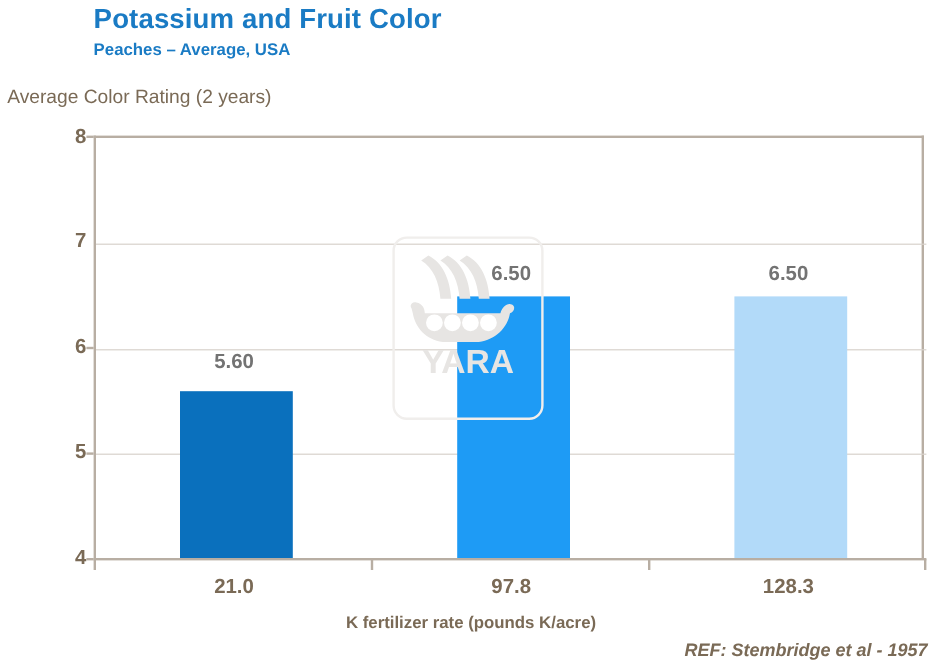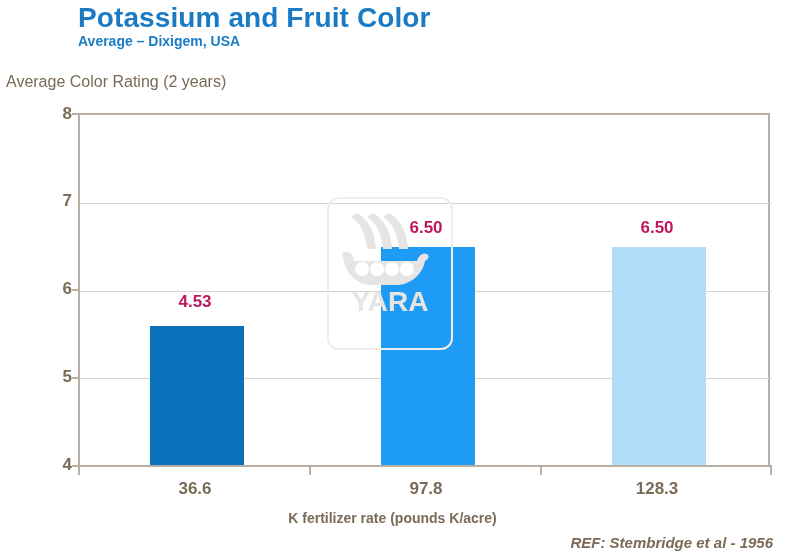--- a/index.html
+++ b/index.html
@@ -16,21 +16,21 @@
     height: 558px;
     background: #ffffff;
     overflow: hidden;
   }
 
   
   .title-main {
     position: absolute;
     left: 78px;
     top: 2px;
-    font-size: 28px;
+    font-size: 23px;
     font-weight: bold;
     color: #1a7bc4;
     letter-spacing: 0.1px;
     white-space: nowrap;
   }
   .title-sub {
     position: absolute;
     left: 78px;
     top: 33px;
     font-size: 14px;
@@ -106,21 +106,21 @@
 
   
   .bar {
     position: absolute;
     bottom: 0;
   }
   .bar-label {
     position: absolute;
     font-size: 17px;
     font-weight: bold;
-    color: #be185d;
+    color: #737373;
     text-align: center;
     white-space: nowrap;
     transform: translateX(-50%);
   }
 
   
   .xtickmark {
     position: absolute;
     top: 466px;
     width: 2px;
@@ -171,21 +171,21 @@
     pointer-events: none;
   }
   .watermark svg { display: block; }
 </style>
 </head>
 <body>
 
 <div id="screen">
 
   <div class="title-main">Potassium and Fruit Color</div>
-  <div class="title-sub">Average  –  Dixigem,  USA</div>
+  <div class="title-sub">Peaches  –  Average,  USA</div>
   <div class="axis-y-title">Average Color Rating (2 years)</div>
 
   <div class="plot" id="plot">
     <div class="gridline" style="top: 87.75px; background: rgb(216, 210, 203);"></div>
     <div class="gridline" style="top: 175.5px; background: rgb(216, 210, 203);"></div>
     <div class="gridline" style="top: 263.25px; background: rgb(216, 210, 203);"></div>
 
     <div class="bar" style="left: 70px; width: 94px; height: 140.4px; background: rgb(10, 112, 189);"></div>
     <div class="bar" style="left: 301px; width: 94px; height: 219.375px; background: rgb(30, 155, 245);"></div>
     <div class="bar" style="left: 532px; width: 94px; height: 219.375px; background: rgb(178, 218, 249);"></div>
@@ -207,21 +207,21 @@
       <g fill="#ffffff">
         <circle cx="33" cy="70" r="7"></circle>
         <circle cx="48" cy="70" r="7"></circle>
         <circle cx="63" cy="70" r="7"></circle>
         <circle cx="78" cy="70" r="7"></circle>
       </g>
       <text x="61" y="112" text-anchor="middle" font-family="'Liberation Sans', sans-serif" font-size="28" font-weight="bold" fill="#e7e5e3">YARA</text>
     </svg>
   </div>
 
-  <div class="bar-label" style="left:195px; top:292px;">4.53</div>
+  <div class="bar-label" style="left:195px; top:292px;">5.60</div>
   <div class="bar-label" style="left:426px; top:218px;">6.50</div>
   <div class="bar-label" style="left:657px; top:218px;">6.50</div>
 
   <div class="ytick-wrap">
     <div class="ytick" style="top:114px;">8</div>
     <div class="ytick" style="top:201px;">7</div>
     <div class="ytick" style="top:289px;">6</div>
     <div class="ytick" style="top:377px;">5</div>
     <div class="ytick" style="top:465px;">4</div>
   </div>
@@ -229,20 +229,20 @@
   <div class="ytickmark" style="top:289px;"></div>
   <div class="ytickmark" style="top:377px;"></div>
   <div class="ytickmark" style="top:465px;"></div>
 
   <div class="axis-bottom"></div>
   <div class="xtickmark" style="left:78px;"></div>
   <div class="xtickmark" style="left:309px;"></div>
   <div class="xtickmark" style="left:540px;"></div>
   <div class="xtickmark" style="left:770px;"></div>
 
-  <div class="xtick" style="left:195px;">36.6</div>
+  <div class="xtick" style="left:195px;">21.0</div>
   <div class="xtick" style="left:426px;">97.8</div>
   <div class="xtick" style="left:657px;">128.3</div>
 
   <div class="axis-x-title">K fertilizer rate (pounds K/acre)</div>
-  <div class="ref-note">REF:  Stembridge  et al - 1956</div>
+  <div class="ref-note">REF:  Stembridge  et al - 1957</div>
 
 </div>
 
 </body></html>

